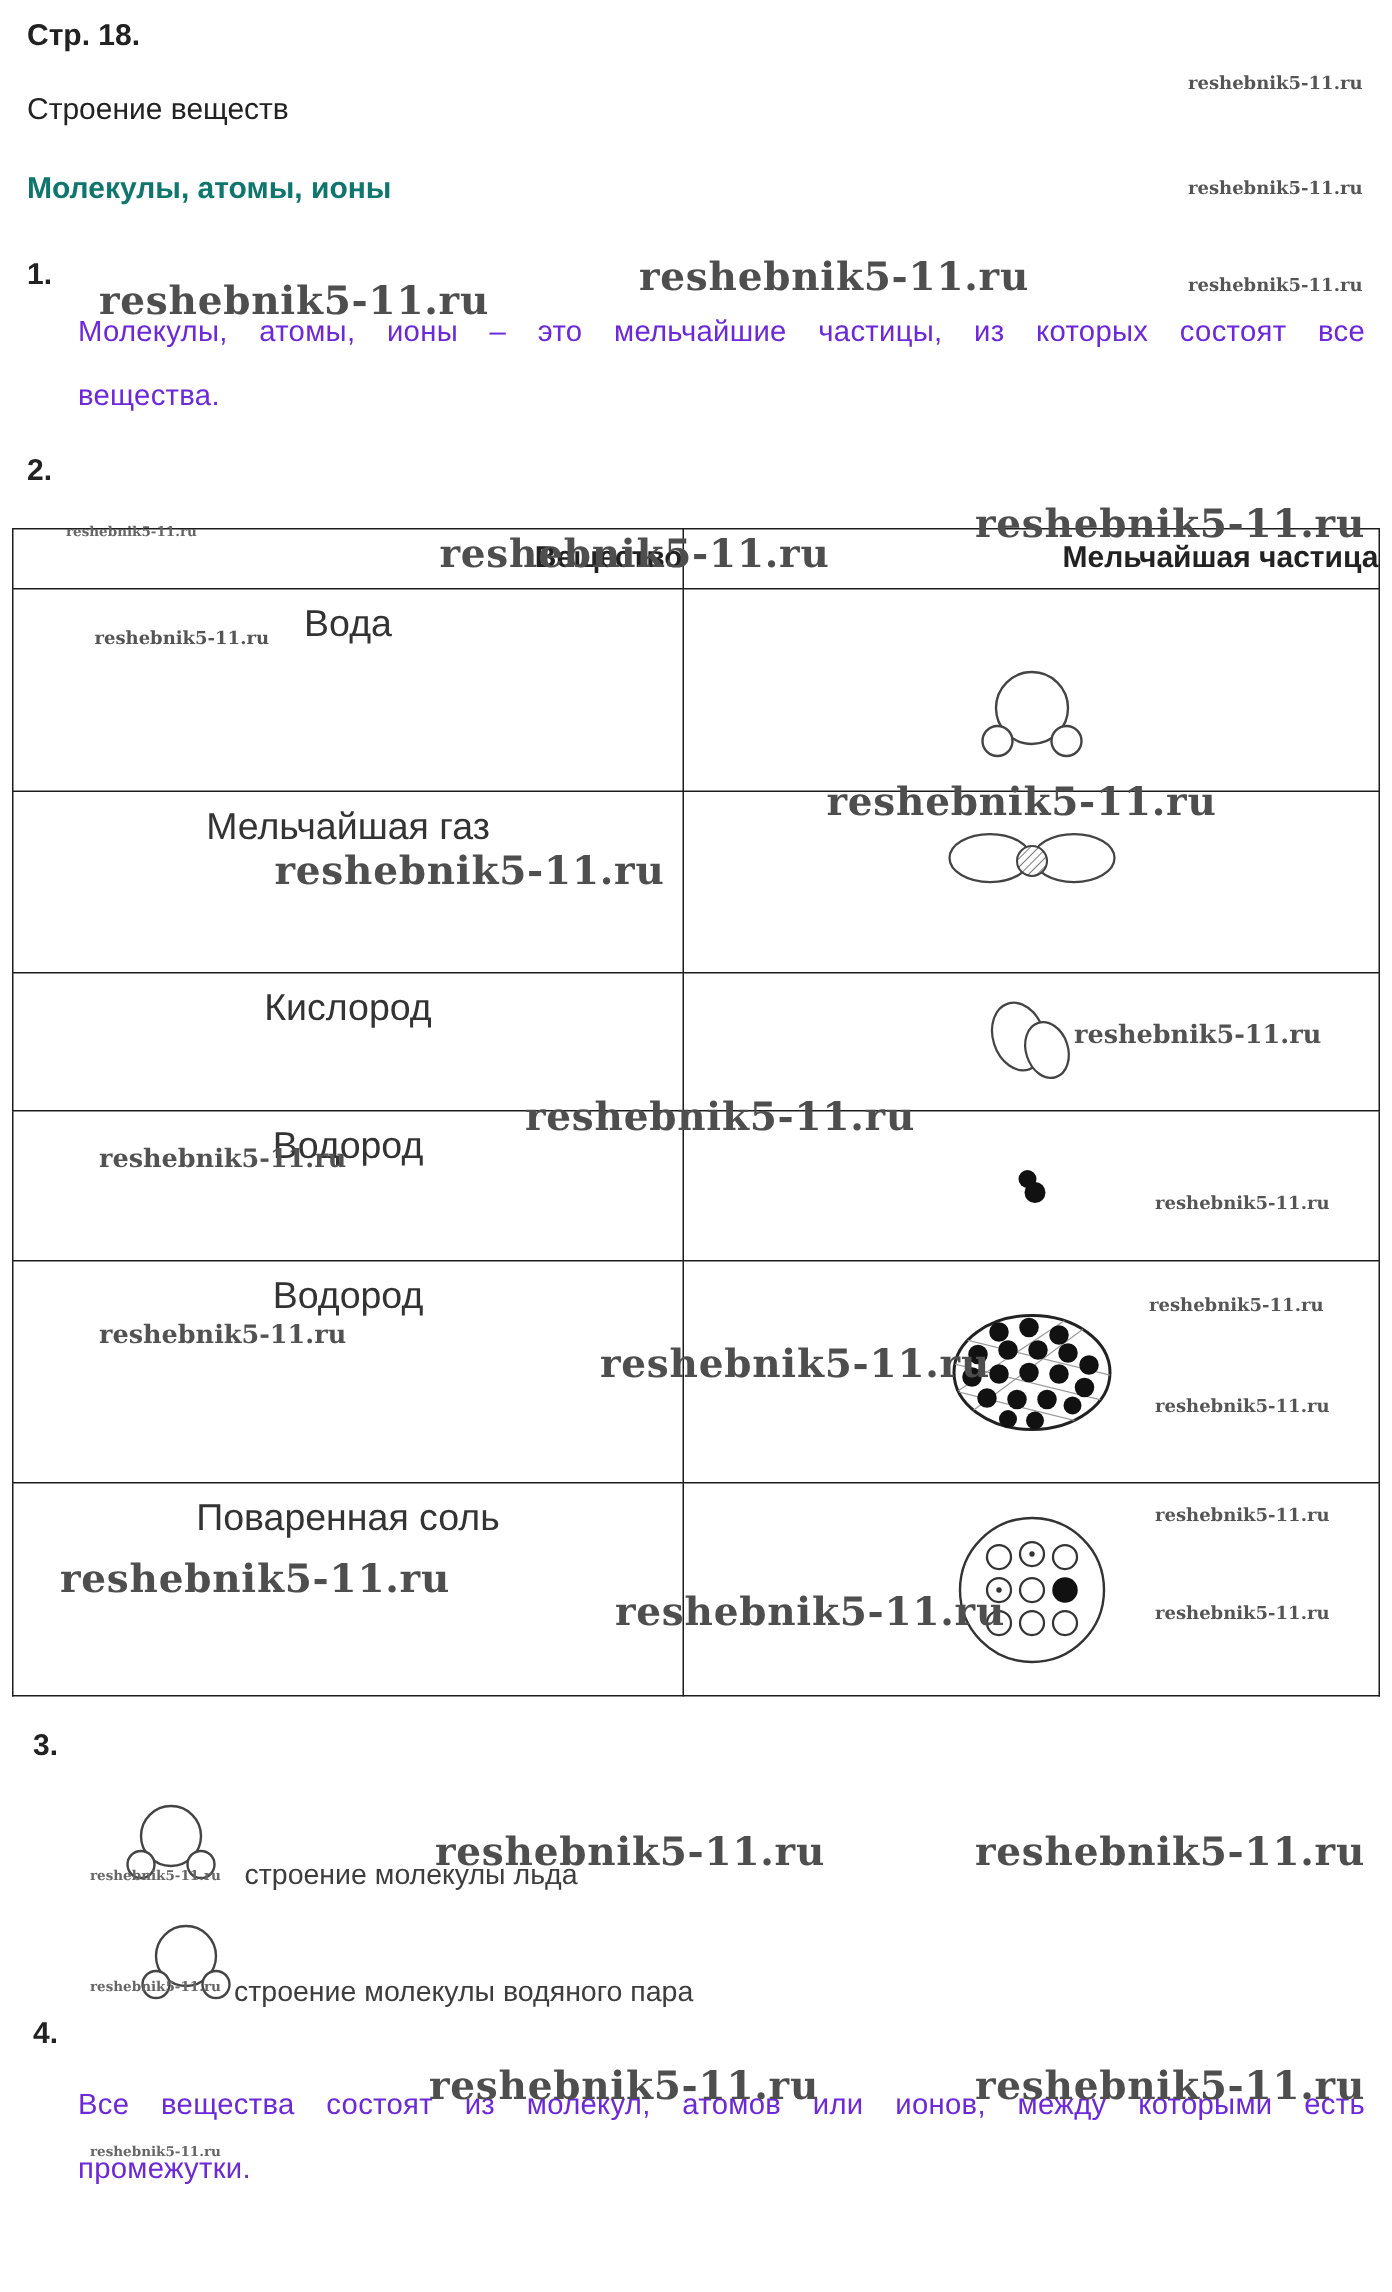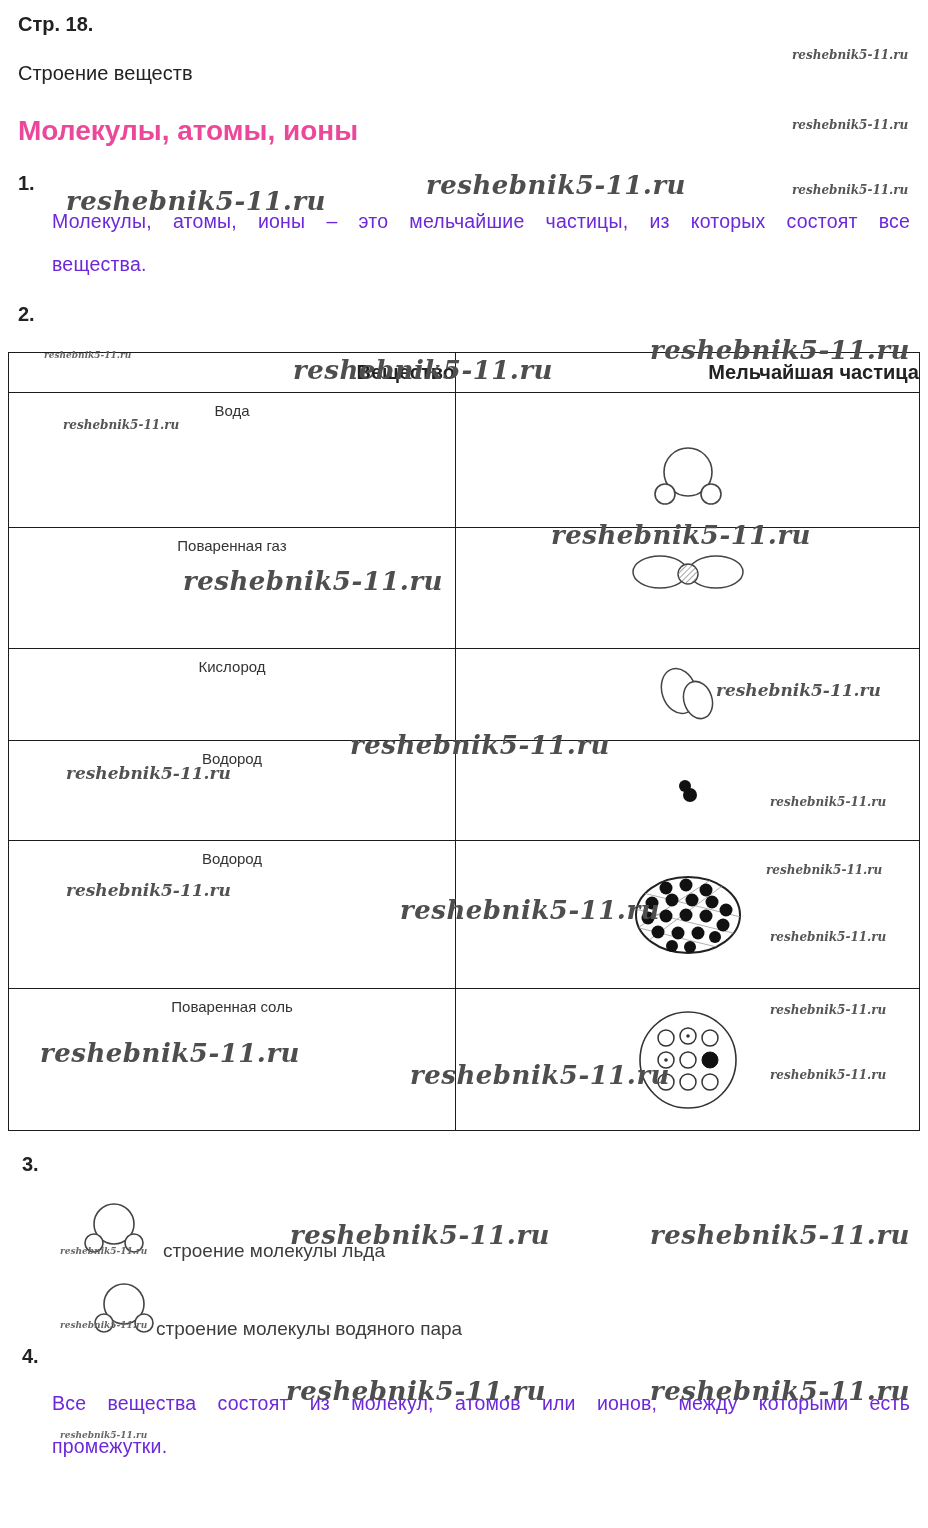--- a/index.html
+++ b/index.html
@@ -4,48 +4,48 @@
 <style>
   * { margin:0; padding:0; box-sizing:border-box; }
   html,body { background:#fff; }
   .page {
     position:relative; width:928px; height:1528px; background:#ffffff;
     font-family:"Liberation Sans", sans-serif; color:#333; overflow:hidden;
   }
   
   .page-label { position:absolute; left:18px; top:13px; font-size:20px; font-weight:bold; color:#222; }
   .doc-title  { position:absolute; left:18px; top:62px; font-size:20px; font-weight:normal; color:#222; }
-  .doc-subtitle { position:absolute; left:18px; top:115px; font-size:28px; font-weight:bold; color:#ec4899; }
+  .doc-subtitle { position:absolute; left:18px; top:115px; font-size:20px; font-weight:bold; color:#0f766e; }
   .item-num { position:absolute; font-size:20px; font-weight:bold; color:#222; }
   .body-text {
     position:absolute; left:52px; width:858px; font-size:19.5px; color:#6d28d9;
     line-height:43px; text-align:justify; word-spacing:9px; letter-spacing:0.2px;
   }
   
   .subst-table {
     position:absolute; left:8px; top:352px; width:912px;
     border-collapse:collapse; table-layout:fixed;
   }
   .subst-table th, .subst-table td { border:1.5px solid #1c1c1c; }
   .subst-table th {
     height:40px; font-size:20px; font-weight:bold; color:#222; text-align:right; vertical-align:middle;
   }
   .col-subst { width:447px; }
-  .cell-subst { vertical-align:top; text-align:center; padding-top:9px; font-size:15px; color:#333; }
+  .cell-subst { vertical-align:top; text-align:center; padding-top:9px; font-size:25px; color:#333; }
   .cell-part { text-align:center; vertical-align:middle; }
   .r1 { height:135px; } .r2 { height:121px; } .r3 { height:92px; }
   .r4 { height:100px;margin-left:44px; } .r5 { height:148px; } .r6 { height:142px;margin-top:40px; }
   .cell-part.low { vertical-align:bottom; padding-bottom:16px; }
   .cell-part.high { vertical-align:top; padding-top:18px; }
   svg { display:block; margin:0 auto; }
   .inline-svg { position:absolute; }
   .caption { position:absolute; font-size:19px; color:#3d3d3d; }
   
   .wm-layer { position:absolute; inset:0; pointer-events:none; z-index:6; }
-  .wm { position:absolute; font-family:"DejaVu Serif", serif; font-weight:bold; white-space:nowrap;font-style:italic; }
+  .wm { position:absolute; font-family:"DejaVu Serif", serif; font-weight:bold; white-space:nowrap; }
   .wm-lg { font-size:26px; color:#4e4e4e; letter-spacing:0.5px; }
   .wm-md { font-size:17px; color:#525252; }
   .wm-sm { font-size:12px; color:#555; }
   .wm-xs { font-size:9px;  color:#666; }
 </style>
 </head>
 <body>
 
 <div class="page">
 
@@ -70,21 +70,21 @@
       <td class="cell-part low">
         <svg width="100" height="66" viewBox="0 0 100 66">
           <circle cx="50" cy="27" r="24" fill="#fff" stroke="#444" stroke-width="1.6"></circle>
           <circle cx="27" cy="49" r="10" fill="#fff" stroke="#444" stroke-width="1.6"></circle>
           <circle cx="73" cy="49" r="10" fill="#fff" stroke="#444" stroke-width="1.6"></circle>
         </svg>
       </td>
     </tr>
 
     <tr class="r2">
-      <td class="cell-subst">Поваренная газ</td>
+      <td class="cell-subst">Мельчайшая газ</td>
       <td class="cell-part high">
         <svg width="124" height="52" viewBox="0 0 124 52">
           <defs>
             <pattern id="hatch" width="4" height="4" patternUnits="userSpaceOnUse" patternTransform="rotate(45)">
               <rect width="4" height="4" fill="#fff"></rect>
               <line x1="0" y1="0" x2="0" y2="4" stroke="#777" stroke-width="1.3"></line>
             </pattern>
           </defs>
           <ellipse cx="34" cy="26" rx="27" ry="16" fill="#fff" stroke="#444" stroke-width="1.5"></ellipse>
           <ellipse cx="90" cy="26" rx="27" ry="16" fill="#fff" stroke="#444" stroke-width="1.5"></ellipse>

